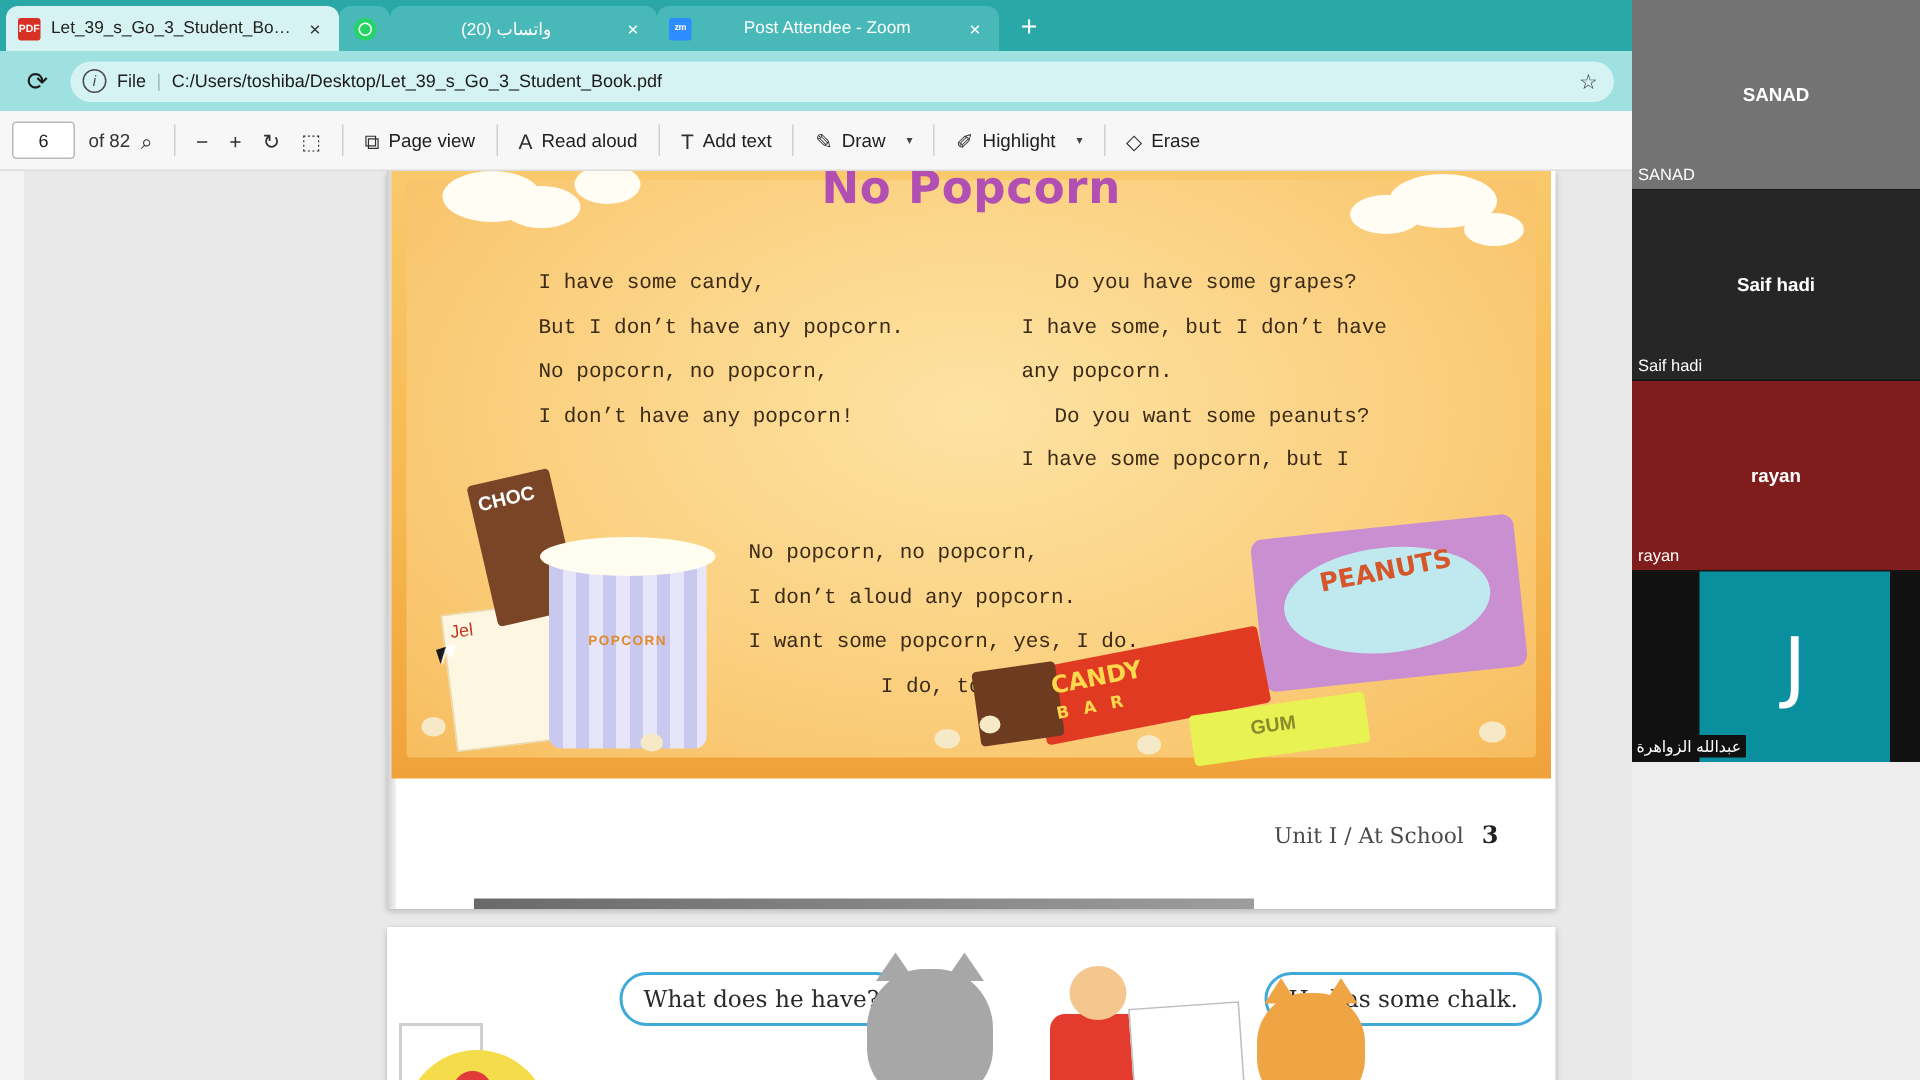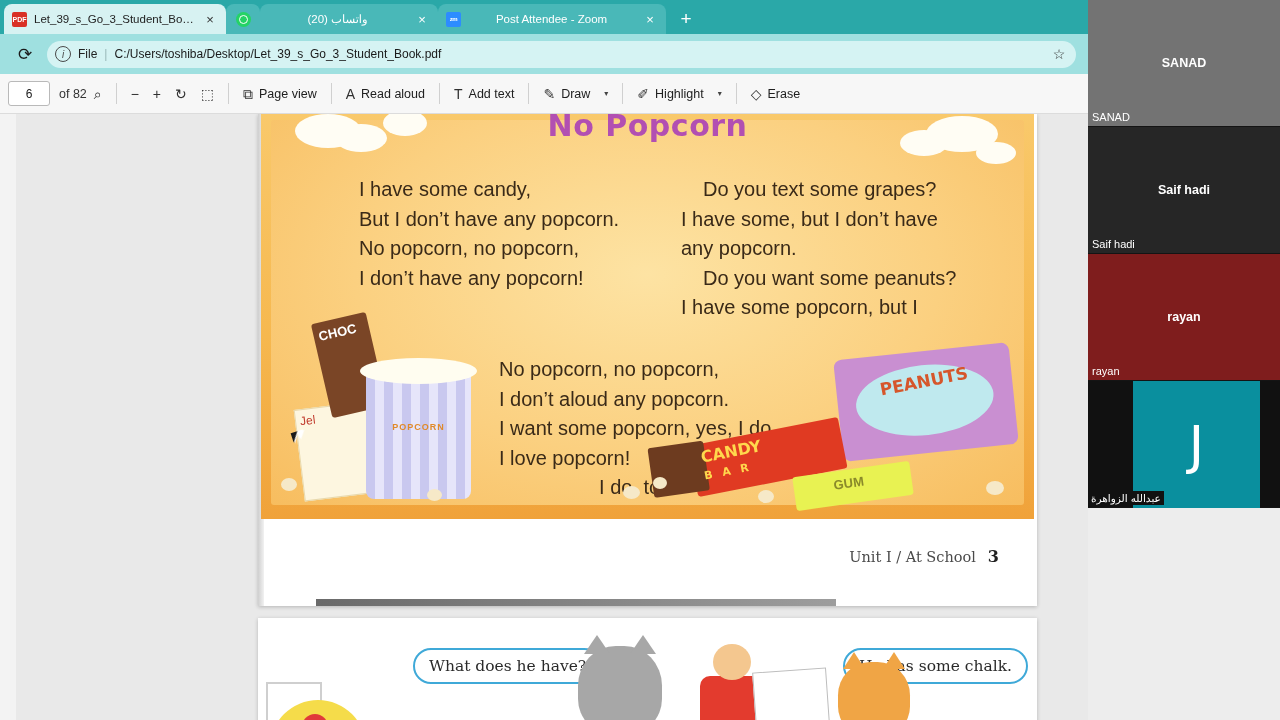--- a/index.html
+++ b/index.html
@@ -134,21 +134,21 @@
     position: absolute; inset: 6px 10px 14px 10px;
     background: radial-gradient(ellipse at 50% 40%, #fde3a3 0%, #fbd080 55%, #f7bd5f 100%);
     border-radius: 3px;
   }
   .popcorn-title {
     position: absolute; left: 0; right: 0; top: -12px;
     text-align: center; font-size: 30px; font-weight: bold;
     color: #b24fb2; font-family: "DejaVu Sans", sans-serif;
     letter-spacing: 0.5px;
   }
-  .verse { position: absolute; font-size: 20px; color: #3a2a18; line-height: 29.5px; font-family: Liberation Sans, sans-serif; }
+  .verse { position: absolute; font-size: 14px; color: #3a2a18; line-height: 29.5px; font-family: Liberation Mono, monospace; }
   .v-left  { left: 88px; top: 55px; }
   .v-right { left: 410px; top: 55px; width: 320px; }
   .v-mid   { left: 228px; top: 235px; }
   .indent { display: inline-block; width: 22px; }
   .center-line { text-align: center; }
 
   .cloud {
     position: absolute; background: #fffdf4; border-radius: 50%;
   }
   .popbox {
@@ -423,32 +423,31 @@
             <div class="popcorn-title">No Popcorn</div>
 
             <div class="verse v-left">
               <div>I have some candy,</div>
               <div>But I don’t have any popcorn.</div>
               <div>No popcorn, no popcorn,</div>
               <div>I don’t have any popcorn!</div>
             </div>
 
             <div class="verse v-right">
-              <div><span class="indent"></span><span>Do you text some grapes?</span></div>
+              <div><span class="indent"></span><span>Do you have some grapes?</span></div>
               <div>I have some, but I don’t have</div>
               <div>any popcorn.</div>
               <div><span class="indent"></span><span>Do you  want some peanuts?</span></div>
               <div>I have some popcorn, but I</div>
             </div>
 
             <div class="verse v-mid">
               <div>No popcorn, no popcorn,</div>
               <div>I don’t aloud any popcorn.</div>
               <div>I want some popcorn, yes, I do.</div>
-              <div>I love popcorn!</div>
               <div class="center-line">I do, too!</div>
             </div>
 
             <div class="jelly">
               <span>Jel</span>
             </div>
             <div class="choco">
               <span>CHOC</span>
             </div>
             <div class="popbox">

